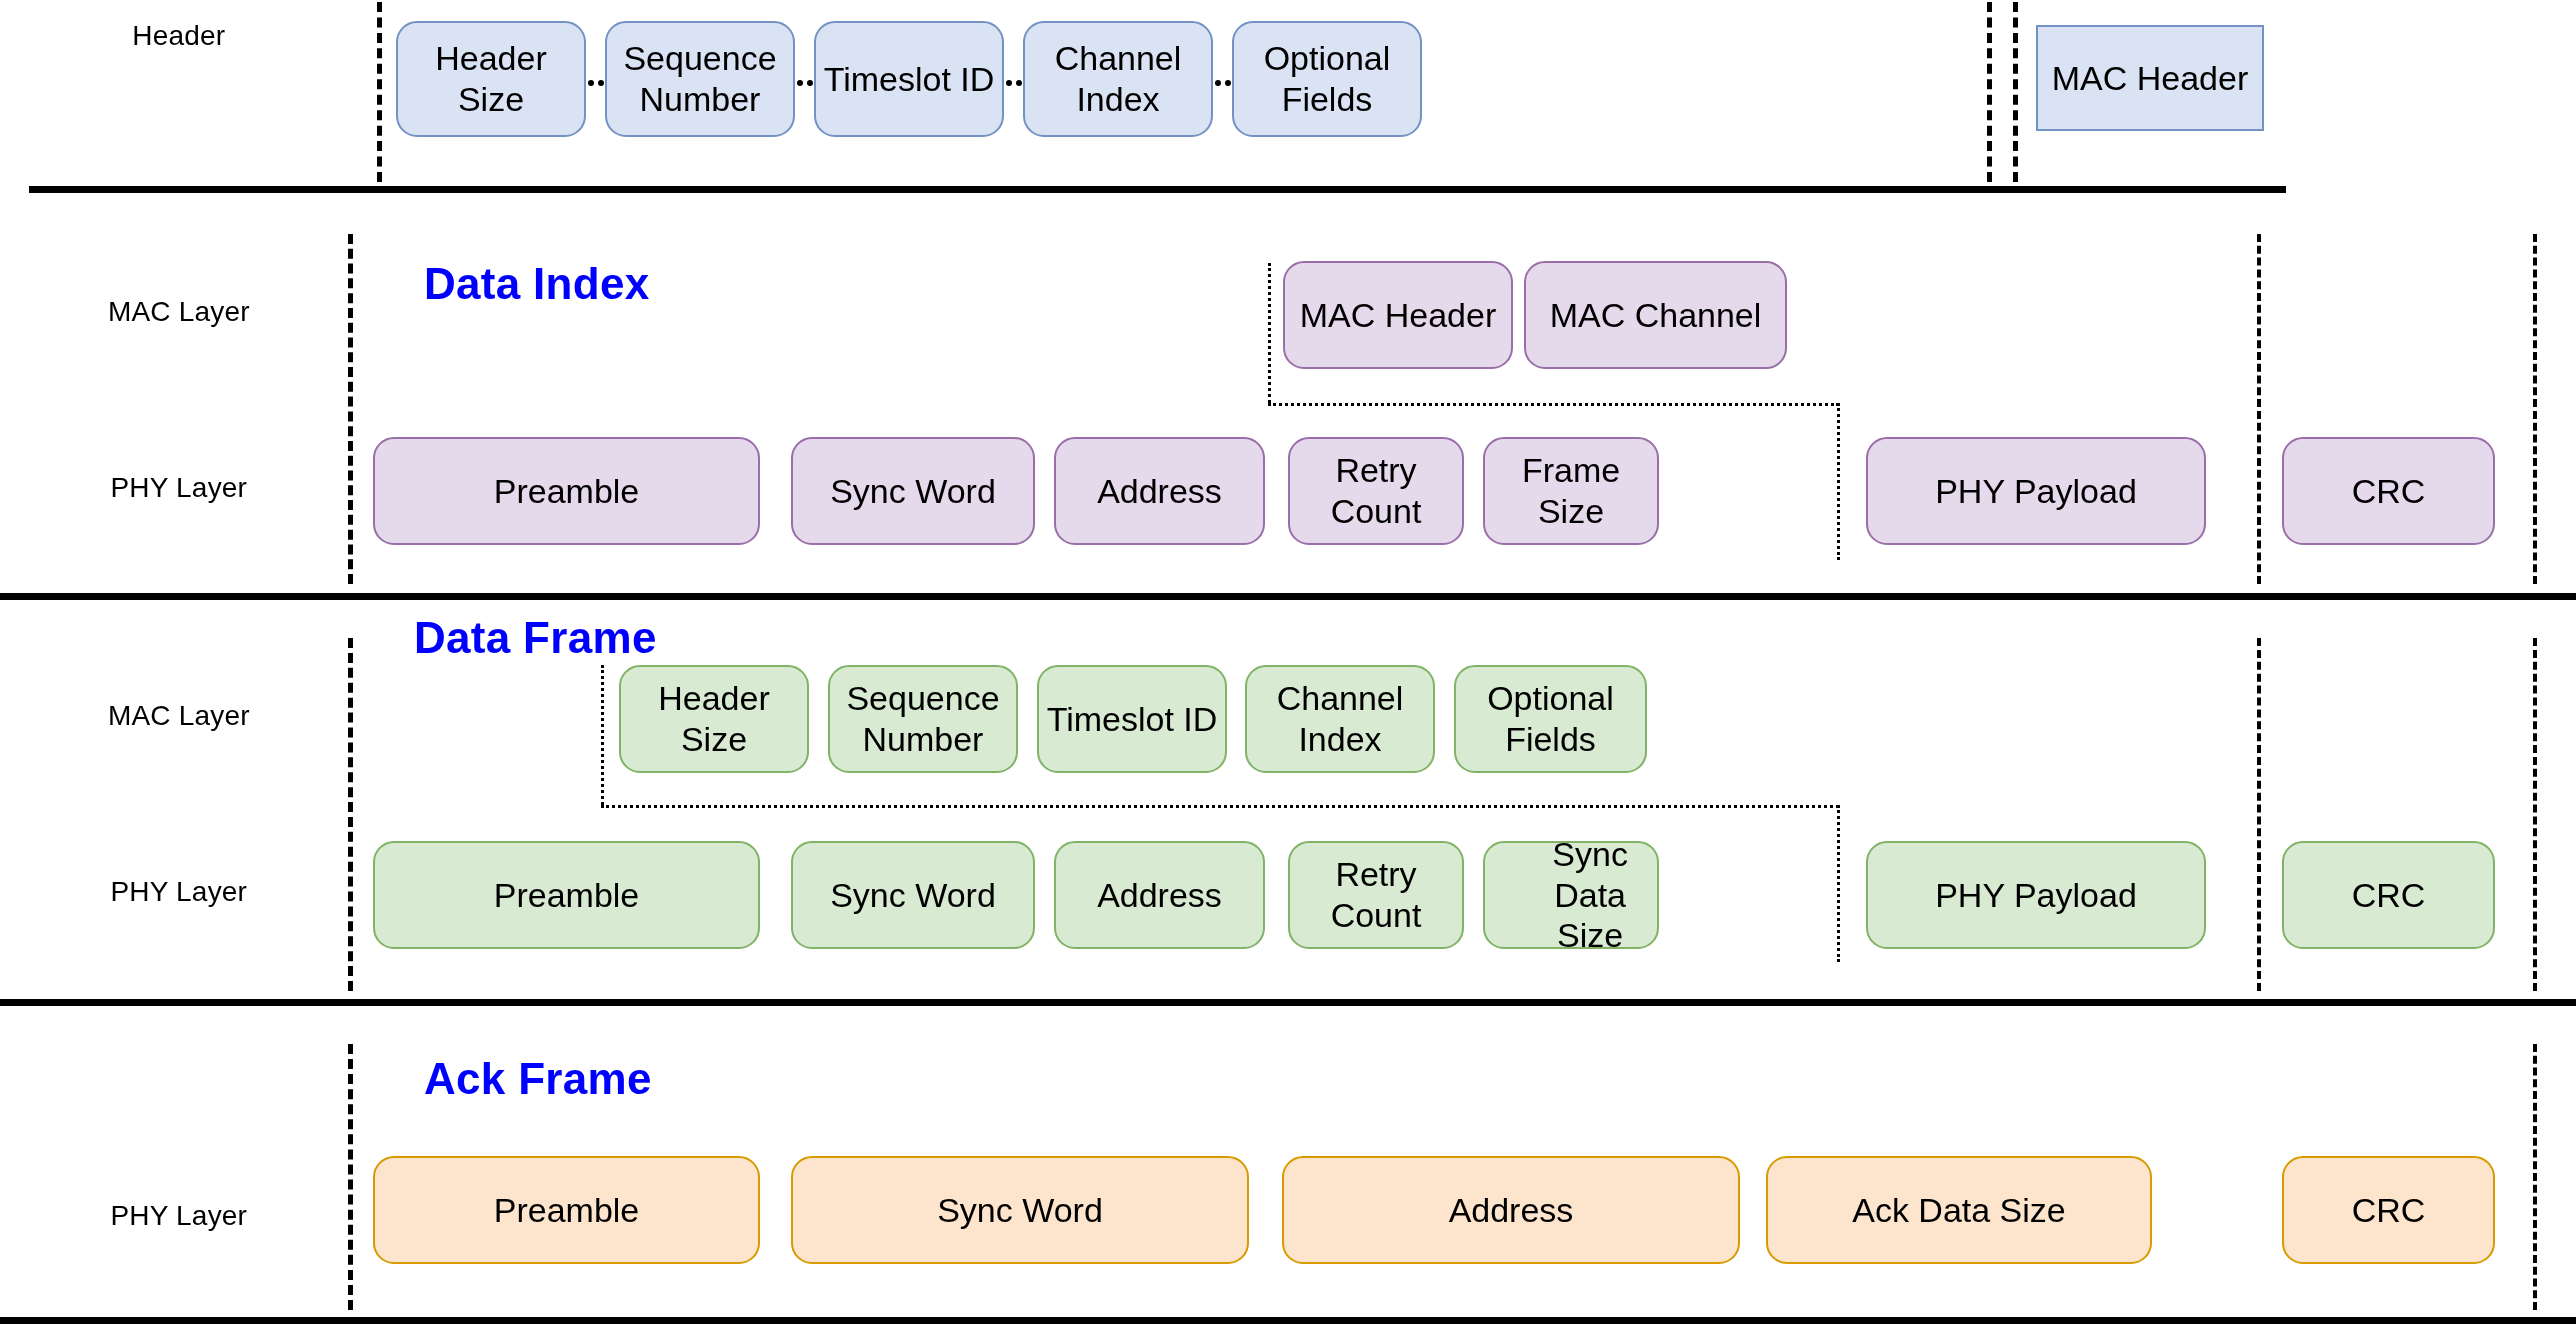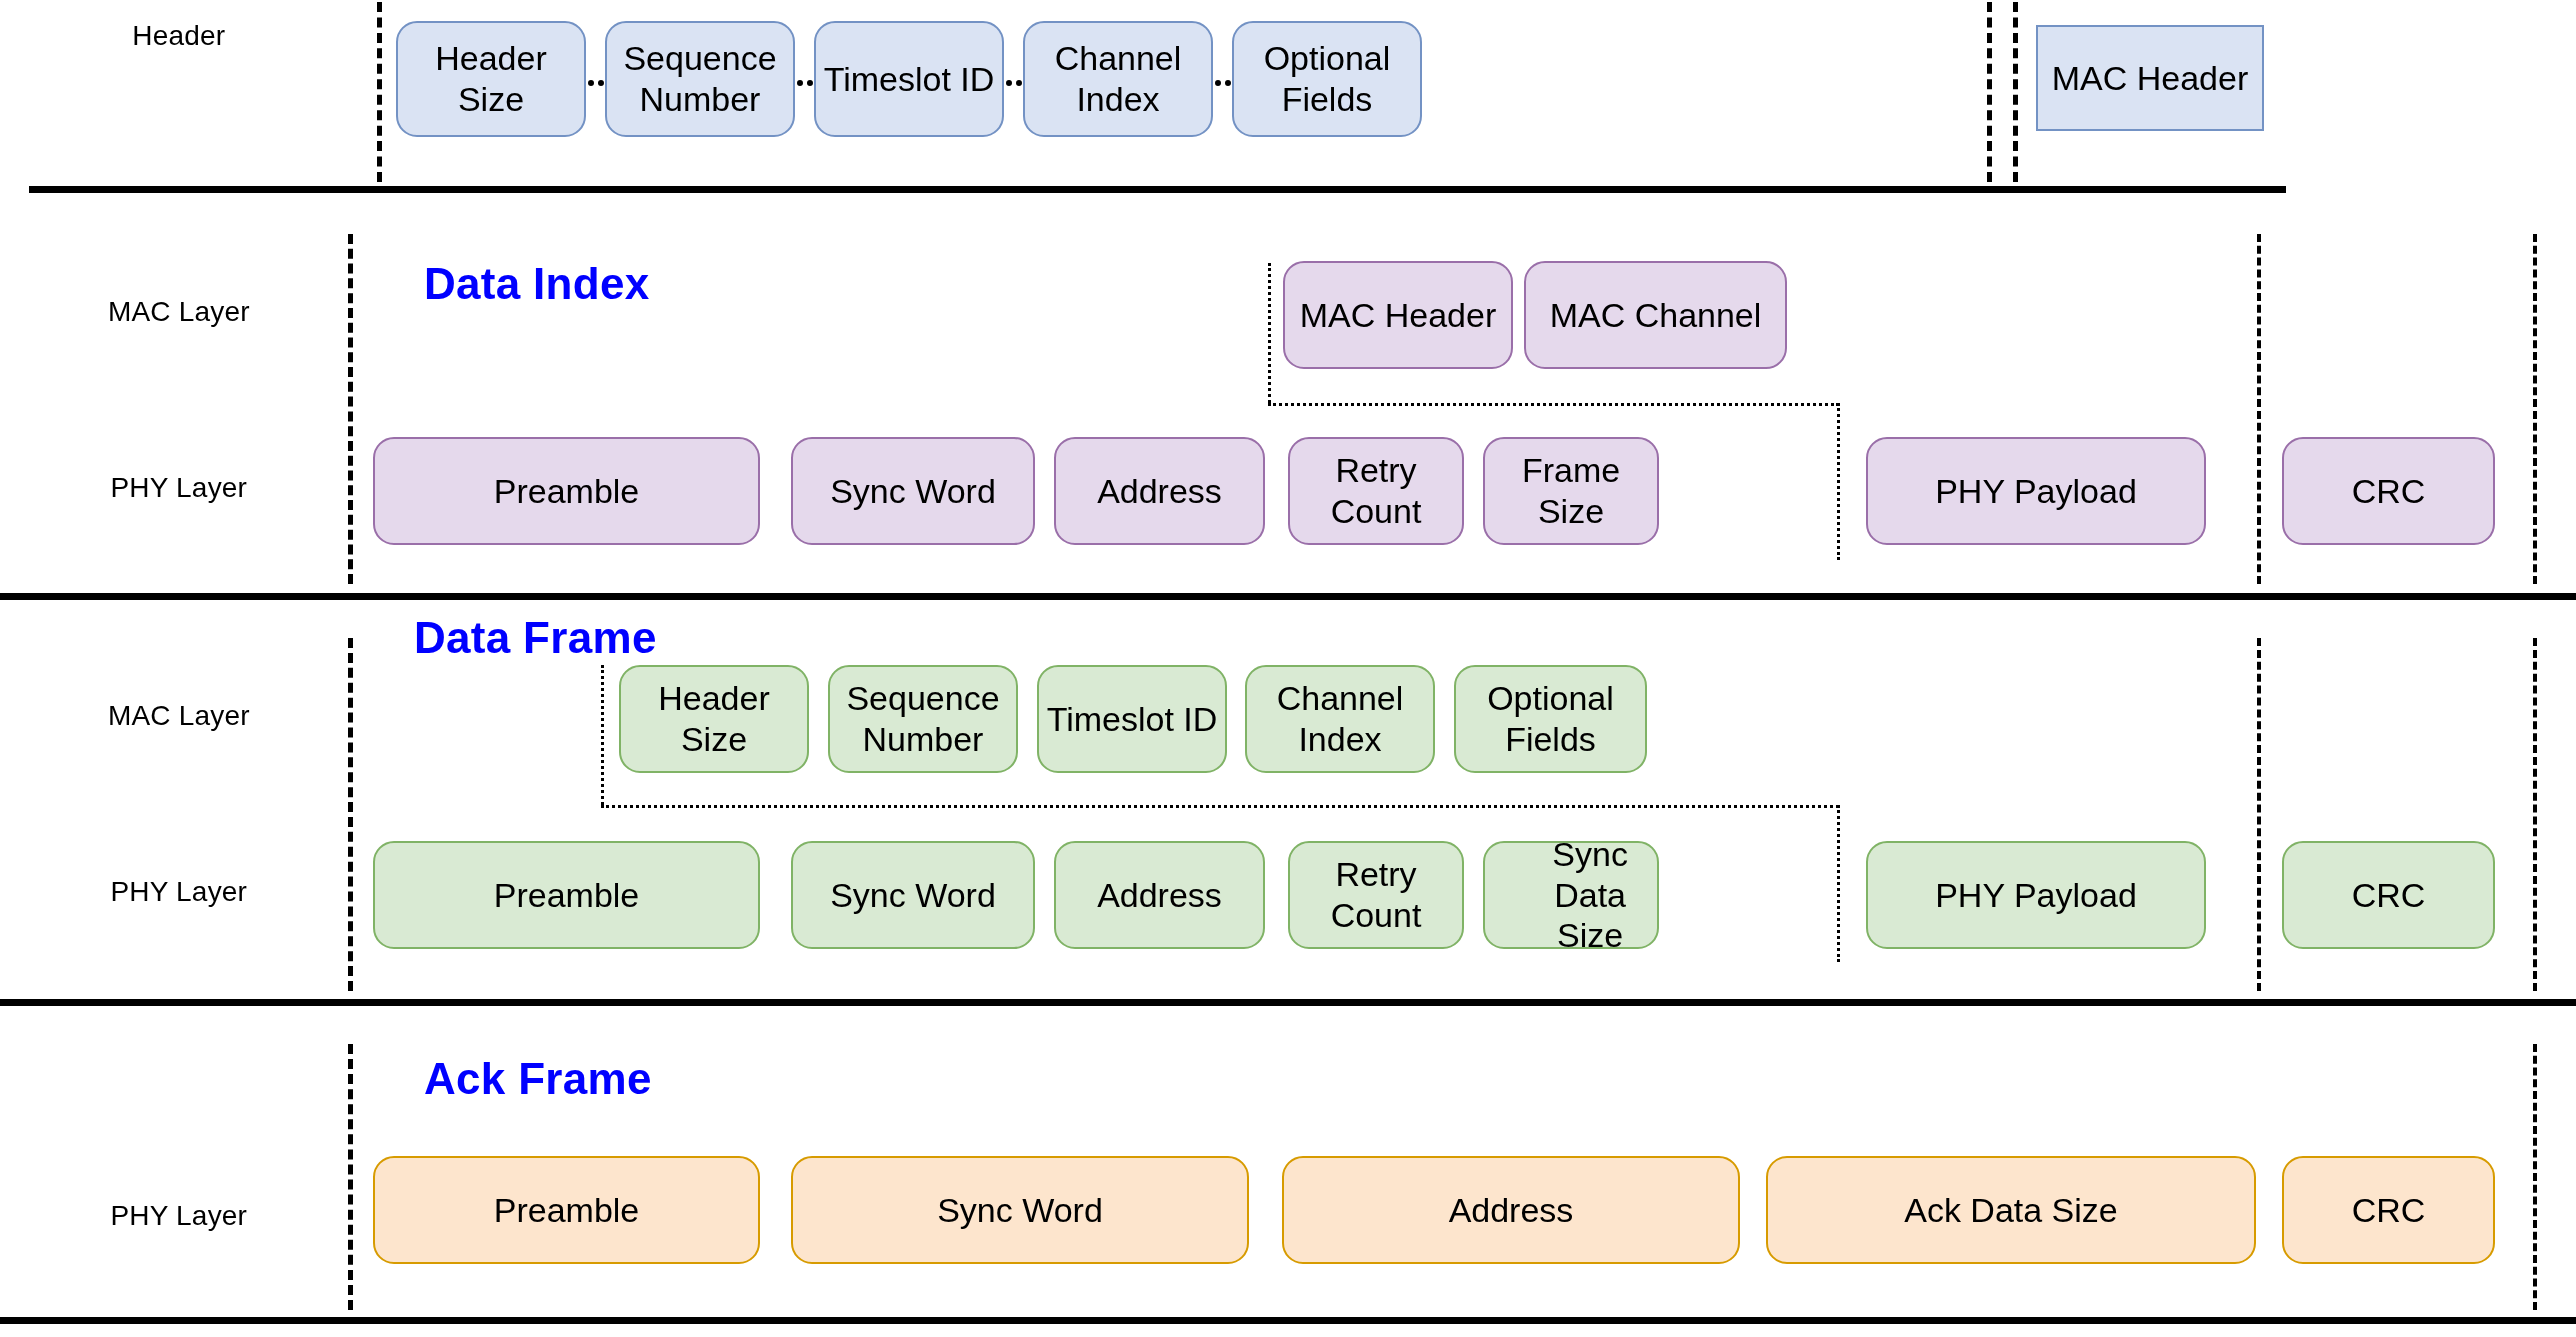--- a/index.html
+++ b/index.html
@@ -159,20 +159,20 @@
 <div class="vdash" style="left:348px;top:1044px;height:266px;"></div>
 
 <div class="frametitle" style="left:424px;top:1054px;">Ack Frame</div>
 
 <div class="fbox orange" style="left:373px;top:1156px;width:387px;height:108px;">Preamble</div>
 
 <div class="fbox orange" style="left:791px;top:1156px;width:458px;height:108px;">Sync Word</div>
 
 <div class="fbox orange" style="left:1282px;top:1156px;width:458px;height:108px;">Address</div>
 
-<div class="fbox orange" style="left:1766px;top:1156px;width:490px;height:108px;">Ack Data Size</div>
+<div class="fbox orange" style="left:1766px;top:1156px;width:386px;height:108px;">Ack Data Size</div>
 
 <div class="fbox orange" style="left:2282px;top:1156px;width:213px;height:108px;">CRC</div>
 
 <div class="vdash-fine" style="left:2533px;top:1044px;height:266px;"></div>
 
 <div class="hrule" style="left:0px;top:1317px;width:2576px;"></div>
 
 
 </body></html>

